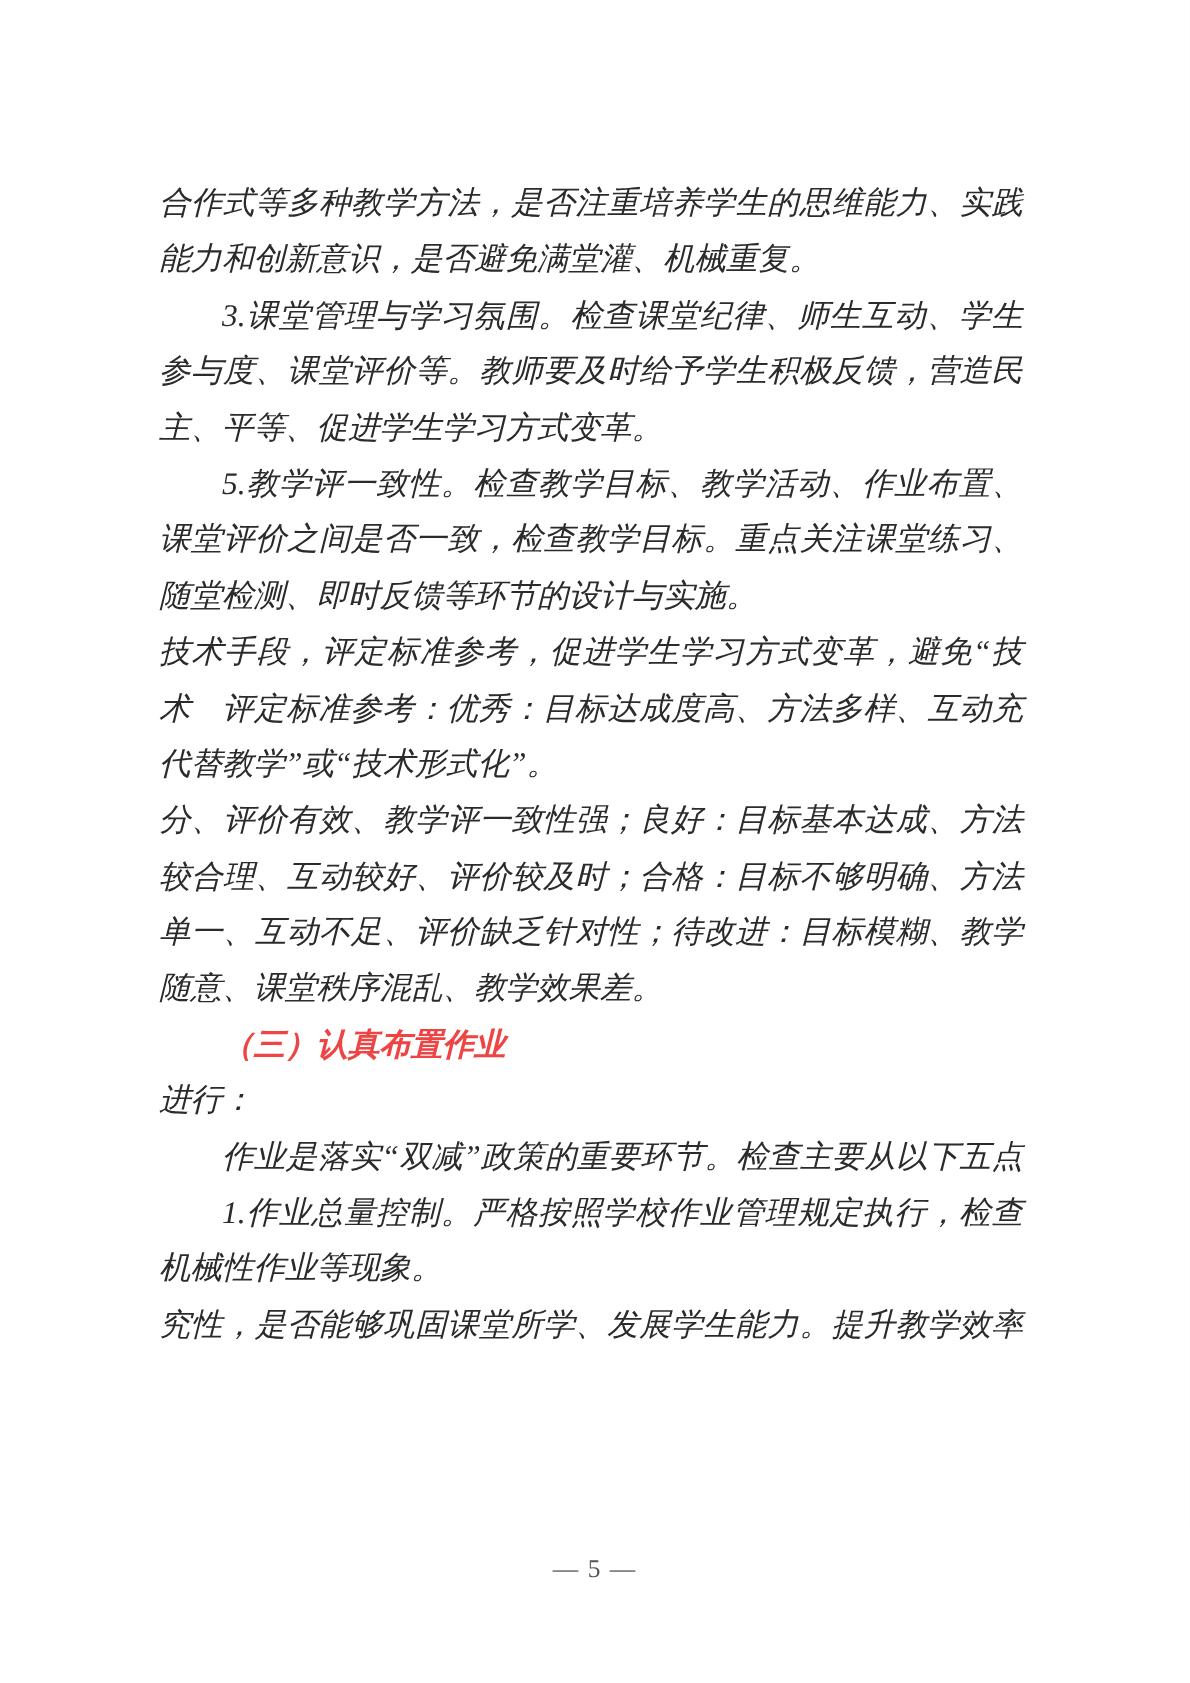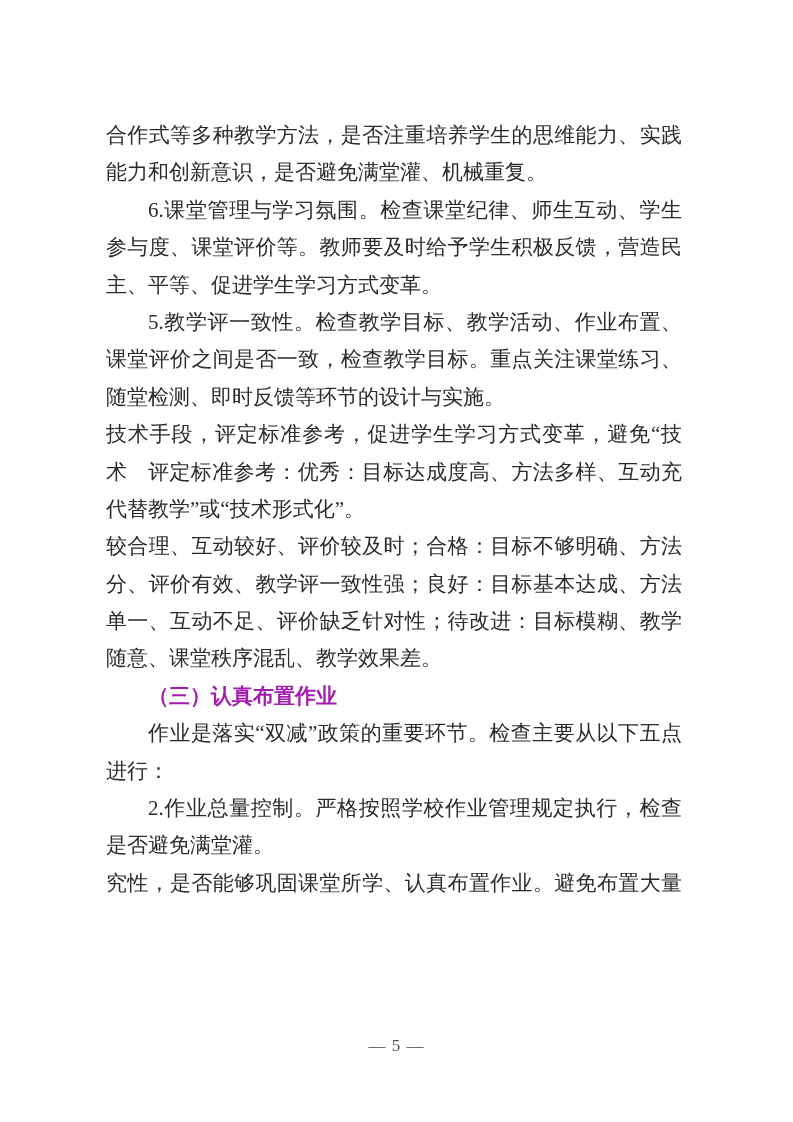--- a/index.html
+++ b/index.html
@@ -29,69 +29,70 @@
     width: 576px;
     color: #2b2b2b;
     font-size: 21px;
     line-height: 37.4px;
     font-weight: 400;
   }
   .line {
     height: 37.4px;
     white-space: nowrap;
     text-align: left;
+    font-style: italic;
   }
   
   .line.j {
     white-space: normal;
     text-align: justify;
     text-align-last: justify;
     text-justify: inter-character;
   }
   
   .line.ind {
     padding-left: 42px;
   }
   .line.heading {
     font-weight: 700;
-    color: #a21caf;
+    color: #ef4444;
   }
   .footer {
     position: absolute;
     left: 0;
     top: 1036px;
     width: 793px;
     text-align: center;
     font-size: 17px;
     line-height: 20px;
     color: #555555;
     letter-spacing: 1px;
   }
 </style>
 </head>
 <body>
 
 <div class="page">
   <div class="content">
     <div class="line j">合作式等多种教学方法，是否注重培养学生的思维能力、实践</div>
     <div class="line">能力和创新意识，是否避免满堂灌、机械重复。</div>
-    <div class="line ind j">6.课堂管理与学习氛围。检查课堂纪律、师生互动、学生</div>
+    <div class="line ind j">3.课堂管理与学习氛围。检查课堂纪律、师生互动、学生</div>
     <div class="line j">参与度、课堂评价等。教师要及时给予学生积极反馈，营造民</div>
     <div class="line">主、平等、促进学生学习方式变革。</div>
     <div class="line ind j">5.教学评一致性。检查教学目标、教学活动、作业布置、</div>
     <div class="line j">课堂评价之间是否一致，检查教学目标。重点关注课堂练习、</div>
     <div class="line">随堂检测、即时反馈等环节的设计与实施。</div>
     <div class="line j">技术手段，评定标准参考，促进学生学习方式变革，避免“技术</div>
     <div class="line ind j">评定标准参考：优秀：目标达成度高、方法多样、互动充</div>
     <div class="line">代替教学”或“技术形式化”。</div>
+    <div class="line j">分、评价有效、教学评一致性强；良好：目标基本达成、方法</div>
     <div class="line j">较合理、互动较好、评价较及时；合格：目标不够明确、方法</div>
-    <div class="line j">分、评价有效、教学评一致性强；良好：目标基本达成、方法</div>
     <div class="line j">单一、互动不足、评价缺乏针对性；待改进：目标模糊、教学</div>
     <div class="line">随意、课堂秩序混乱、教学效果差。</div>
     <div class="line ind heading">（三）认真布置作业</div>
+    <div class="line">进行：</div>
     <div class="line ind j">作业是落实“双减”政策的重要环节。检查主要从以下五点</div>
-    <div class="line">进行：</div>
-    <div class="line ind j">2.作业总量控制。严格按照学校作业管理规定执行，检查</div>
-    <div class="line">是否避免满堂灌。</div>
-    <div class="line j">究性，是否能够巩固课堂所学、认真布置作业。避免布置大量</div>
+    <div class="line ind j">1.作业总量控制。严格按照学校作业管理规定执行，检查</div>
+    <div class="line">机械性作业等现象。</div>
+    <div class="line j">究性，是否能够巩固课堂所学、发展学生能力。提升教学效率</div>
   </div>
   <div class="footer">— 5 —</div>
 </div>
 
 </body></html>

